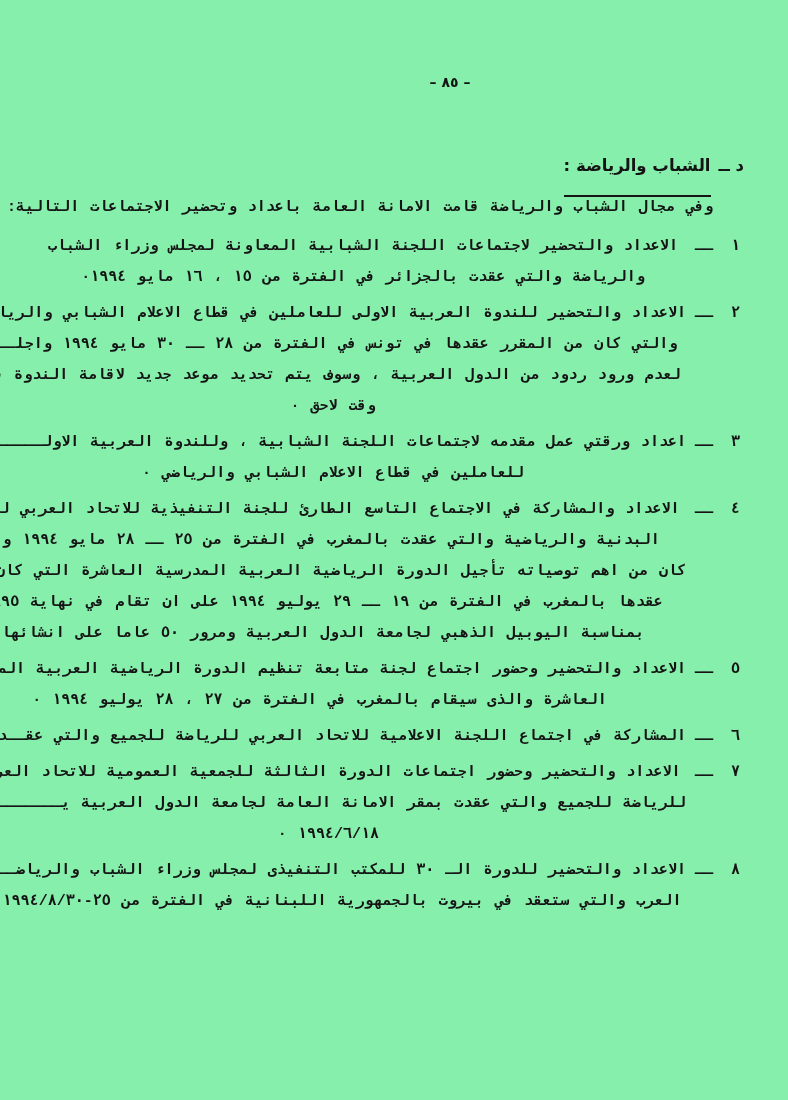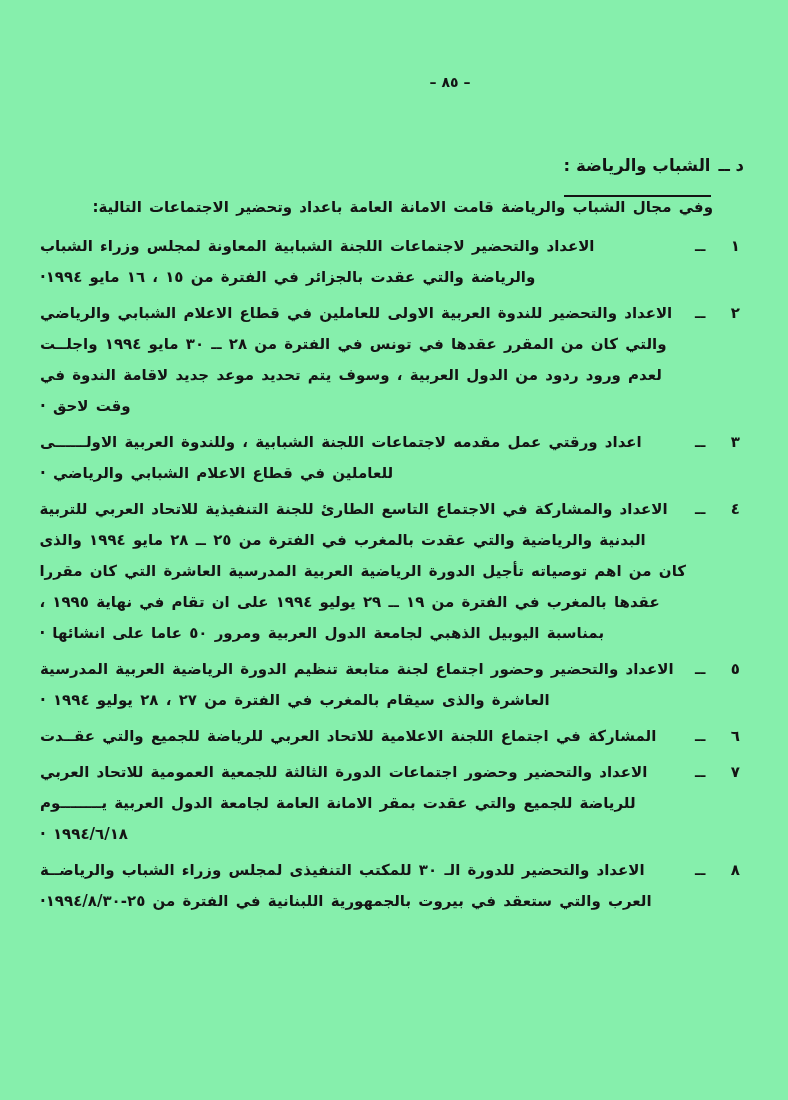--- a/index.html
+++ b/index.html
@@ -39,20 +39,21 @@
     padding-bottom: 20px;
   }
   .content {
     position: absolute;
     top: 192px;
     right: 48px;
     left: 40px;
     font-size: 15px;
     line-height: 31px;
     word-spacing: 2px;
+    font-family: Liberation Mono, monospace;
   }
   .intro {
     margin: 0 0 8px 0;
     text-align: right;
     text-indent: 27px;
     white-space: nowrap;
   }
   .item {
     display: flex;
     gap: 9px;
@@ -60,21 +61,21 @@
   }
   .item-num {
     flex: none;
     width: 45px;
     display: flex;
     justify-content: space-between;
     align-items: flex-start;
   }
   .item-body {
     flex: 1;
-    text-align: left;
+    text-align: center;
   }
   .item-line {
     white-space: nowrap;
   }
 </style>
 </head>
 <body>
 
 <div class="page">
 

